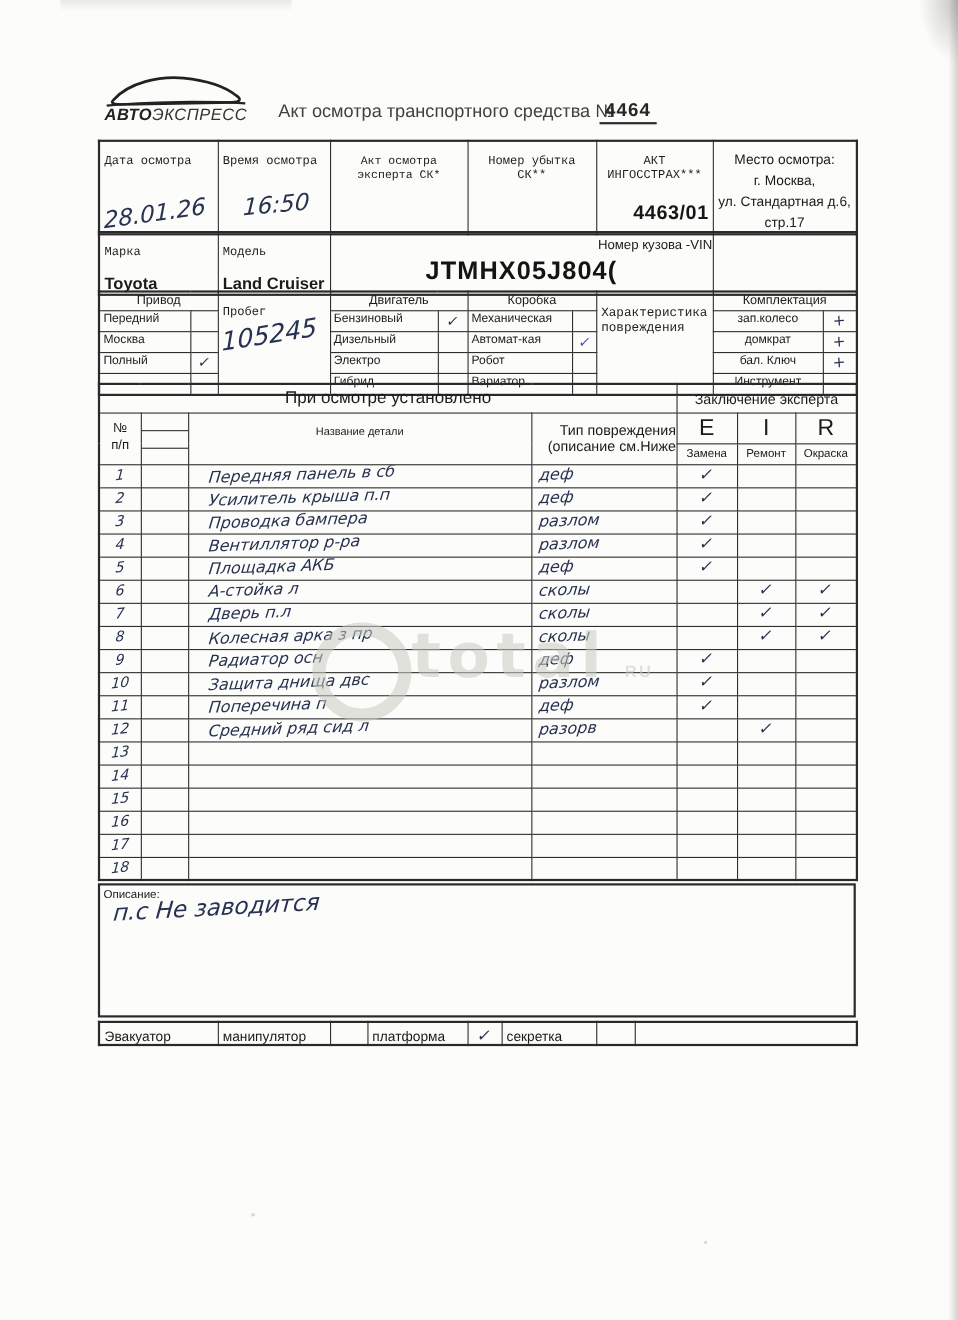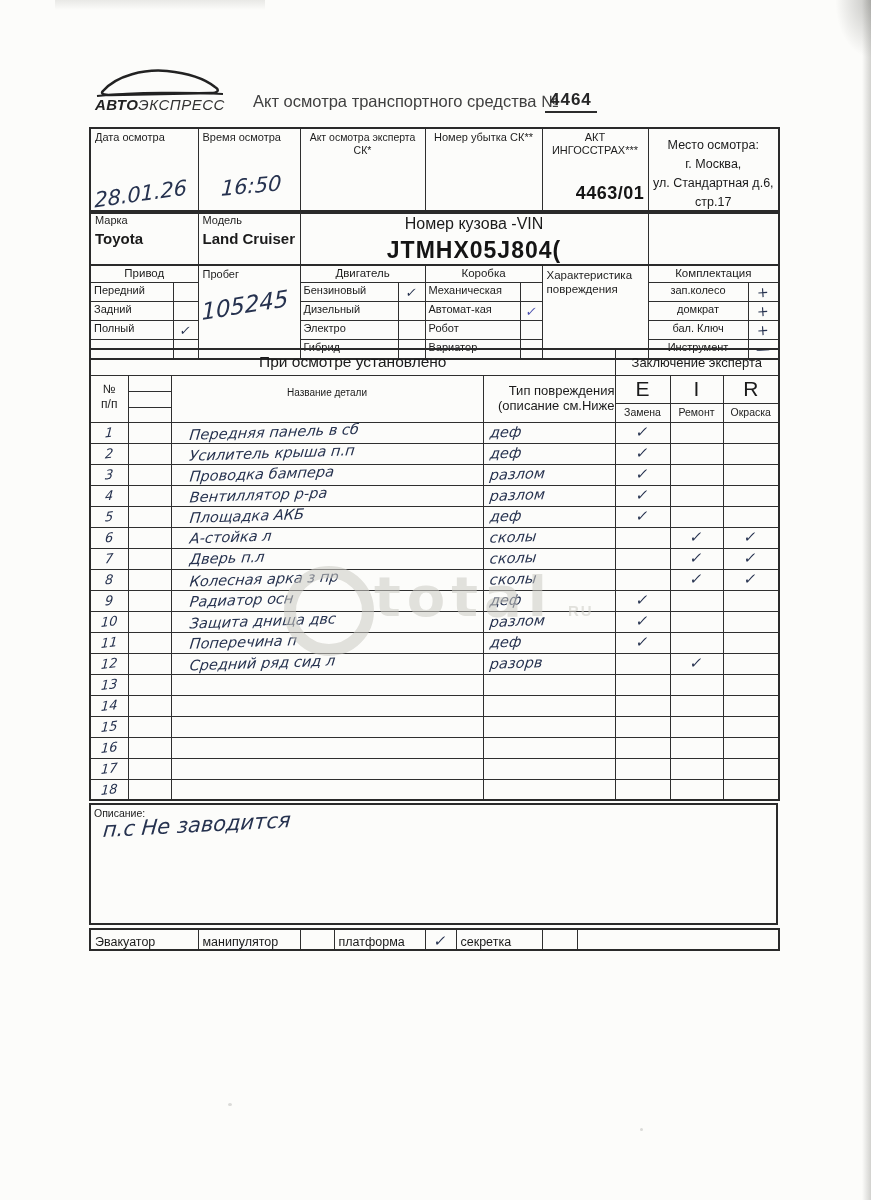--- a/index.html
+++ b/index.html
@@ -22,36 +22,36 @@
   .logo-text i{font-style:italic;font-weight:400;color:#333;}
   .title{position:absolute;left:253px;top:92px;font-size:16.5px;color:#404040;}
   .act-no{position:absolute;left:545px;top:90px;font-size:17px;font-weight:bold;color:#262626;
     border-bottom:2px solid #2c2c2c;padding:0 5px 1px;letter-spacing:1px;}
 
   
   table.frm{position:absolute;border-collapse:collapse;table-layout:fixed;}
   table.frm td{border:1px solid var(--line,#2f2f2f);padding:0;vertical-align:top;
     overflow:hidden;position:relative;}
   table.frm{border:2px solid #2a2a2a;}
-  .lbl{font-size:11px;color:#1d1d1d;padding:2px 4px;line-height:13px;}
+  .lbl{font-size:11px;color:#1d1d1d;padding:12px 4px;line-height:13px;font-family:Liberation Mono, monospace;}
   .lbl-c{text-align:center;}
   .big-bold{font-weight:bold;font-size:15px;padding:1px 4px 0;}
 
   
   .hw{font-family:"DejaVu Sans",sans-serif;font-style:italic;color:var(--ink,#26324f);
       display:inline-block;transform:skewX(-8deg) rotate(-2deg);white-space:nowrap;}
   .chk{font-family:"DejaVu Sans",sans-serif;color:var(--ink,#26324f);display:inline-block;
       transform:skewX(-12deg);font-size:15px;line-height:1;}
   .chk.blue{color:var(--blue,#4a50ae);}
   .date-val{position:absolute;left:3px;bottom:6px;font-size:21px;transform:rotate(-8deg) skewX(-8deg);}
   .time-val{position:absolute;left:22px;bottom:14px;font-size:21px;transform:rotate(-5deg) skewX(-8deg);}
   .ingos-val{position:absolute;left:0;right:0;bottom:8px;text-align:center;font-size:18px;
     font-weight:bold;color:#161616;letter-spacing:.5px;margin-left:30px;}
   .place{font-size:12.5px;line-height:19px;text-align:center;padding-top:7px;color:#1a1a1a;}
-  .vin-lbl{text-align:center;font-size:16px;padding-top:3px;}
+  .vin-lbl{text-align:right;font-size:12px;padding-top:3px;}
   .vin-val{text-align:center;font-size:23px;font-weight:bold;letter-spacing:1px;color:#141414;padding-top:4px;}
 
   
   #specs td.opt{font-size:11px;padding:1px 3px;line-height:13px;white-space:nowrap;}
   #specs td.grp{font-size:11.5px;text-align:center;padding-top:1px;}
   #specs td.chk-cell{text-align:center;}
   #specs .chk{font-size:13px;}
   .mileage-val{position:absolute;left:2px;top:26px;font-size:23px;transform:rotate(-9deg) skewX(-8deg);}
   .equip-mark{font-family:"DejaVu Sans",sans-serif;color:var(--ink,#26324f);font-size:14px;line-height:12px;display:inline-block;transform:rotate(-4deg);}
 
@@ -211,21 +211,21 @@
           <td class="opt">Передний</td>
           <td class="chk-cell"></td>
           <td class="opt">Бензиновый</td>
           <td class="chk-cell"><span class="chk">✓</span></td>
           <td class="opt">Механическая</td>
           <td class="chk-cell"></td>
           <td class="opt lbl-c">зап.колесо</td>
           <td class="chk-cell"><span class="equip-mark">+</span></td>
         </tr>
         <tr style="height: 15px;">
-          <td class="opt">Задний</td>
+          <td class="opt">Москва</td>
           <td class="chk-cell"></td>
           <td class="opt">Дизельный</td>
           <td class="chk-cell"></td>
           <td class="opt">Автомат-кая</td>
           <td class="chk-cell"><span class="chk blue">✓</span></td>
           <td class="opt lbl-c">домкрат</td>
           <td class="chk-cell"><span class="equip-mark">+</span></td>
         </tr>
         <tr style="height: 15px;">
           <td class="opt">Полный</td>

